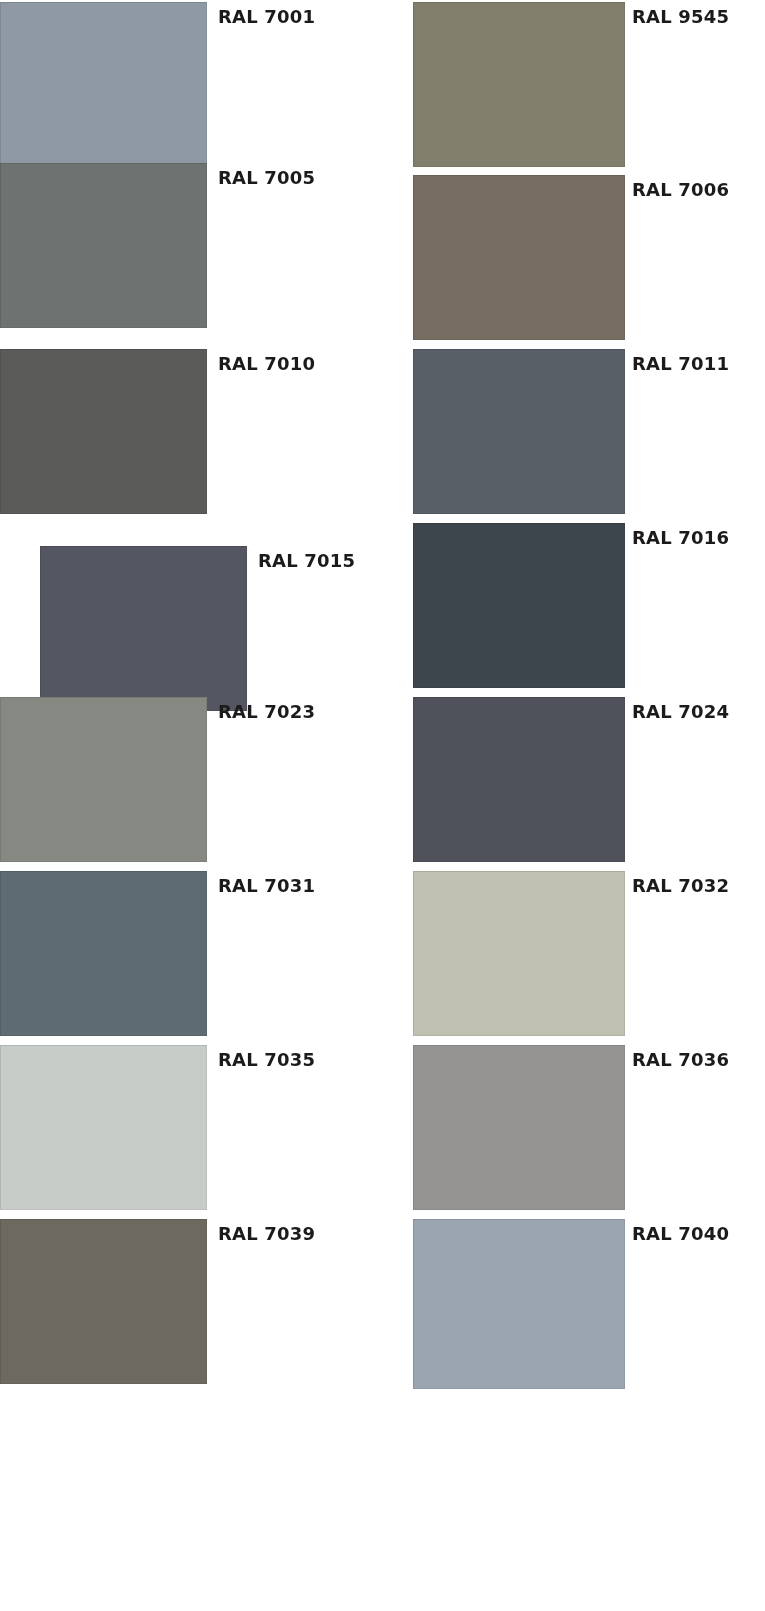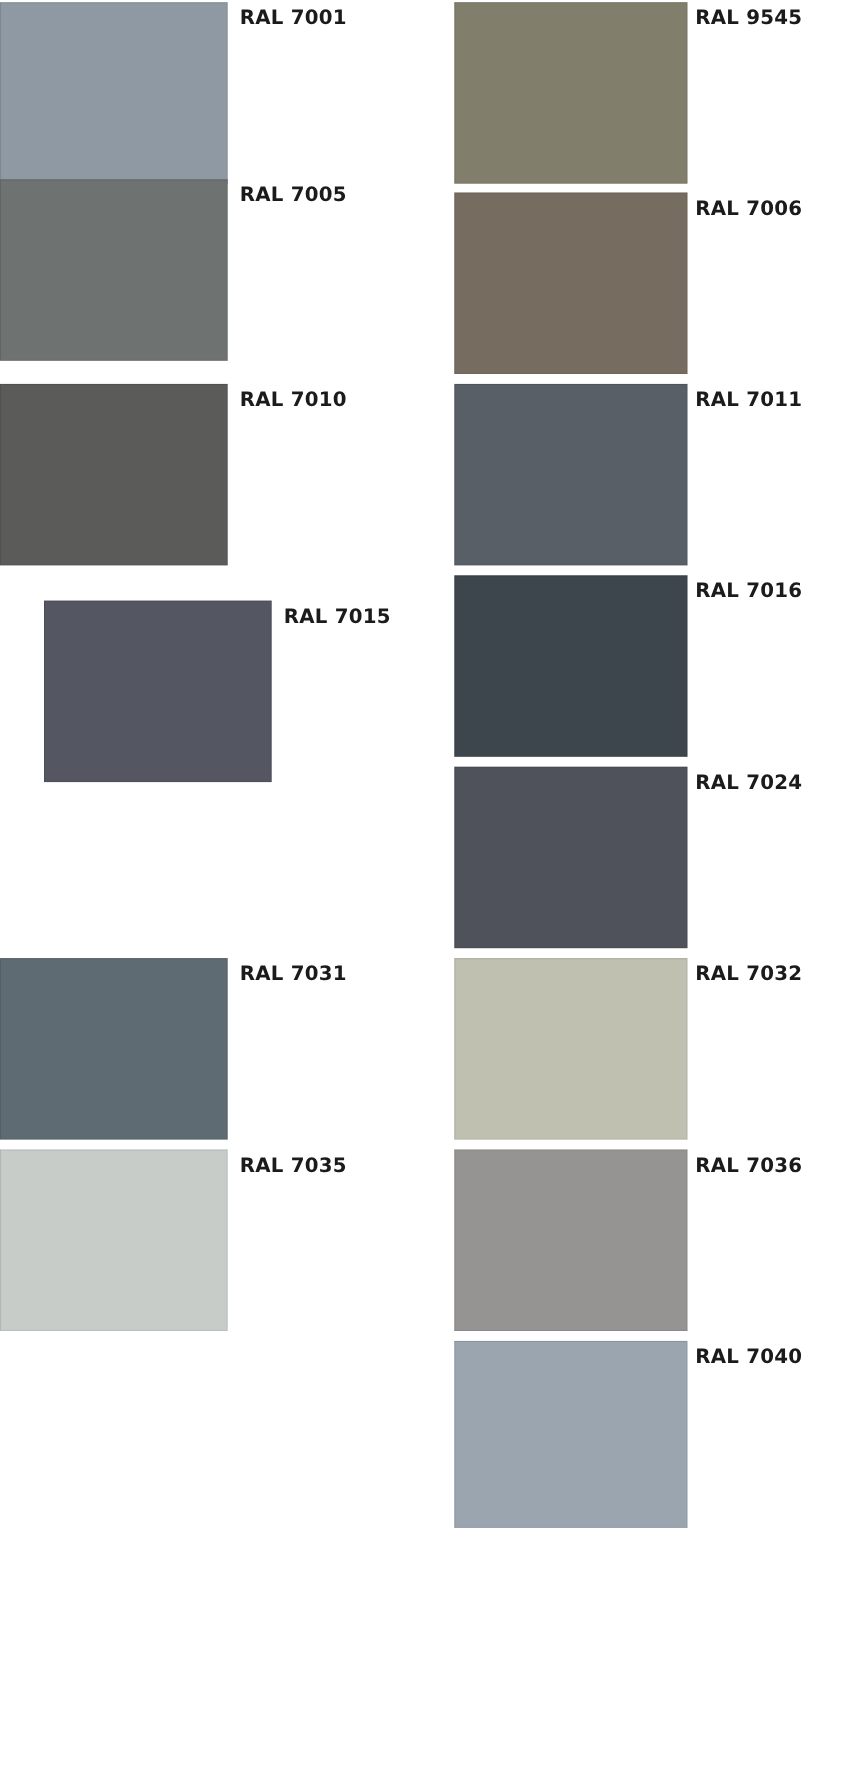--- a/index.html
+++ b/index.html
@@ -85,37 +85,45 @@
       <div class="swatch-label">RAL 7011</div>
     </div>
     <div class="swatch-cell col-left" style="left: 0px; top: 546px; width: 437px; height: 165px; margin-left: 40px;">
       <div class="swatch-chip" title="RAL 7015" style="width: 207px; height: 165px; background: rgb(84, 86, 97);"></div>
       <div class="swatch-label">RAL 7015</div>
     </div>
     <div class="swatch-cell col-right" style="left: 413px; top: 523px; width: 442px; height: 165px;">
       <div class="swatch-chip" title="RAL 7016" style="width: 212px; height: 165px; background: rgb(62, 70, 77);"></div>
       <div class="swatch-label">RAL 7016</div>
     </div>
+    <div class="swatch-cell col-left" style="left: 0px; top: 697px; width: 437px; height: 165px;">
+      <div class="swatch-chip" title="RAL 7023" style="width: 207px; height: 165px; background: rgb(134, 137, 129);"></div>
+      <div class="swatch-label">RAL 7023</div>
+    </div>
     <div class="swatch-cell col-right" style="left: 413px; top: 697px; width: 442px; height: 165px;">
       <div class="swatch-chip" title="RAL 7024" style="width: 212px; height: 165px; background: rgb(79, 82, 91);"></div>
       <div class="swatch-label">RAL 7024</div>
     </div>
     <div class="swatch-cell col-left" style="left: 0px; top: 871px; width: 437px; height: 165px;">
       <div class="swatch-chip" title="RAL 7031" style="width: 207px; height: 165px; background: rgb(94, 107, 114);"></div>
       <div class="swatch-label">RAL 7031</div>
     </div>
     <div class="swatch-cell col-right" style="left: 413px; top: 871px; width: 442px; height: 165px;">
       <div class="swatch-chip" title="RAL 7032" style="width: 212px; height: 165px; background: rgb(192, 192, 177);"></div>
       <div class="swatch-label">RAL 7032</div>
     </div>
     <div class="swatch-cell col-left" style="left: 0px; top: 1045px; width: 437px; height: 165px; text-align: center;">
       <div class="swatch-chip" title="RAL 7035" style="width: 207px; height: 165px; background: rgb(199, 204, 201);"></div>
       <div class="swatch-label">RAL 7035</div>
     </div>
     <div class="swatch-cell col-right" style="left: 413px; top: 1045px; width: 442px; height: 165px;">
       <div class="swatch-chip" title="RAL 7036" style="width: 212px; height: 165px; background: rgb(150, 148, 146);"></div>
       <div class="swatch-label">RAL 7036</div>
     </div>
+    <div class="swatch-cell col-left" style="left: 0px; top: 1219px; width: 437px; height: 165px;">
+      <div class="swatch-chip" title="RAL 7039" style="width: 207px; height: 165px; background: rgb(108, 105, 96);"></div>
+      <div class="swatch-label">RAL 7039</div>
+    </div>
     <div class="swatch-cell col-right" style="left: 413px; top: 1219px; width: 442px; height: 170px;">
       <div class="swatch-chip" title="RAL 7040" style="width: 212px; height: 170px; background: rgb(155, 165, 176);"></div>
       <div class="swatch-label">RAL 7040</div>
     </div>
   </div>
 
 </body></html>

